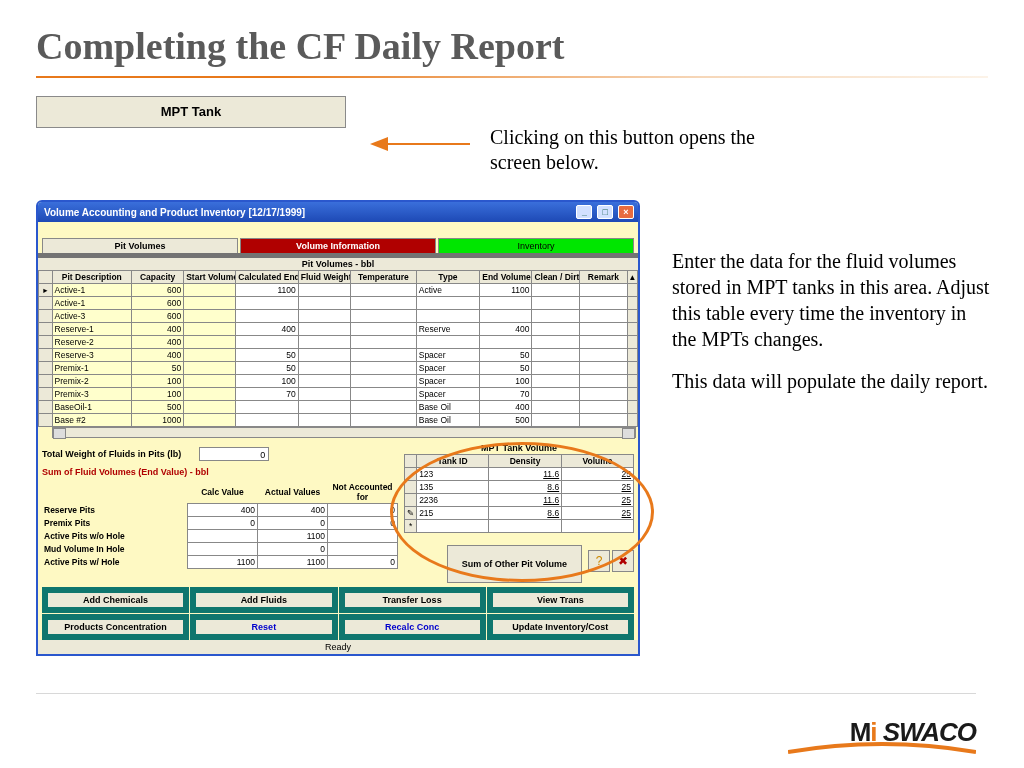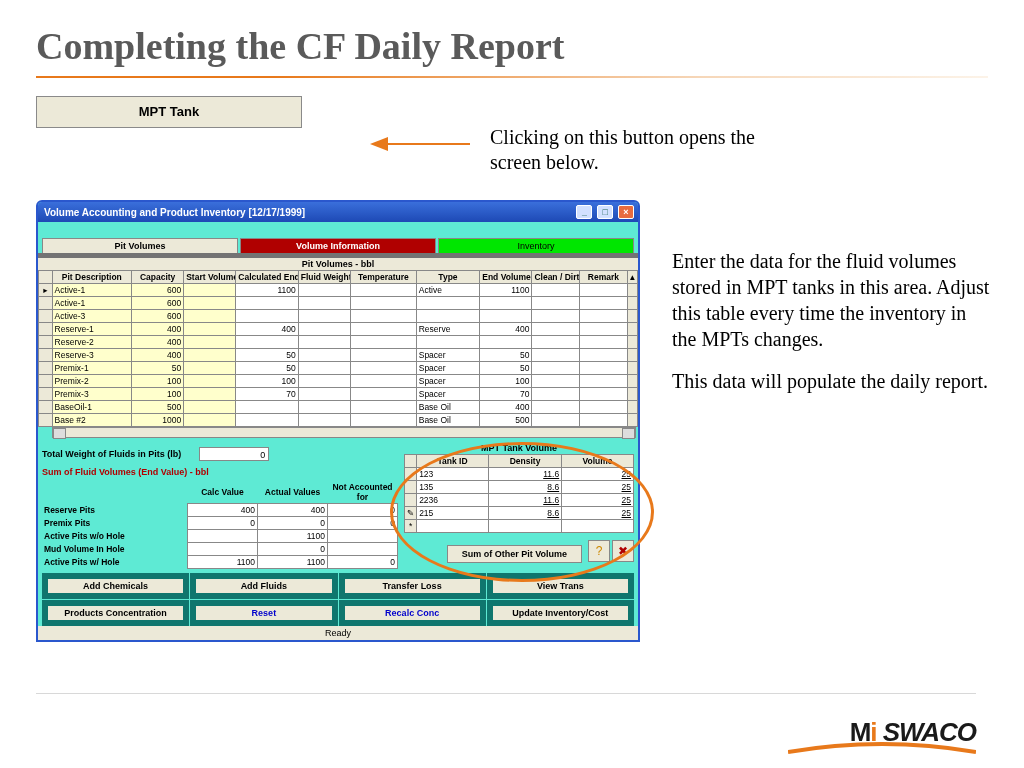--- a/index.html
+++ b/index.html
@@ -27,21 +27,21 @@
     height: 1px;
     background: #d8d8d8;
     width: 940px;
     position: absolute;
     left: 36px;
     bottom: 74px;
   }
 
   .mpt-button {
     display: inline-block;
-    width: 266px;
+    width: 310px;
     height: 32px;
     background: #ece9d8;
     border: 1px solid #8a8a8a;
     font-family: Tahoma, Arial, sans-serif;
     font-size: 13px;
     font-weight: bold;
     text-align: center;
     line-height: 30px;
   }
 
@@ -67,21 +67,21 @@
 
   
   .win {
     position: absolute;
     top: 200px;
     left: 36px;
     width: 604px;
     font-family: Tahoma, Arial, sans-serif;
     font-size: 10px;
     border: 2px solid #2a57cd;
-    background: #5eead4;
+    background: #fef9c3;
     border-radius: 6px 6px 0 0;
   }
   .titlebar {
     background: linear-gradient(to bottom, #3a6fdb, #1d49b5);
     color: #fff;
     font-weight: bold;
     font-size: 10px;
     padding: 3px 4px 3px 6px;
     display: flex;
     align-items: center;
@@ -181,21 +181,21 @@
   .mptgrid { width: 100%; border-collapse: collapse; font-size: 8.5px; }
   .mptgrid th, .mptgrid td { border: 1px solid #888; background: #fff; padding: 1px 2px; height: 11px; }
   .mptgrid th { background: #ece9d8; font-weight: bold; text-align: center; }
   .mptgrid td.r { text-align: right; text-decoration: underline; }
   .mptgrid .rh { width: 10px; background: #ece9d8; text-align: center; }
 
   .sumbtn {
     margin-top: 6px;
     background: #ece9d8;
     border: 1px solid #888;
-    padding: 3px 14px;
+    padding: 13px 14px;
     font-size: 9px;
     font-weight: bold;
   }
   .icon-btns { display: inline-flex; gap: 2px; margin-left: 6px; vertical-align: middle; }
   .icon-btns div { width: 22px; height: 22px; border: 1px solid #888; background: #ece9d8; font-size: 12px; text-align: center; line-height: 20px; }
 
   .btnrow { display: flex; padding: 0 4px; gap: 1px; }
   .btnrow div {
     flex: 1; background: #ece9d8; border: 6px solid #0f766e;
     text-align: center; font-size: 9px; font-weight: bold; padding: 2px 0;

